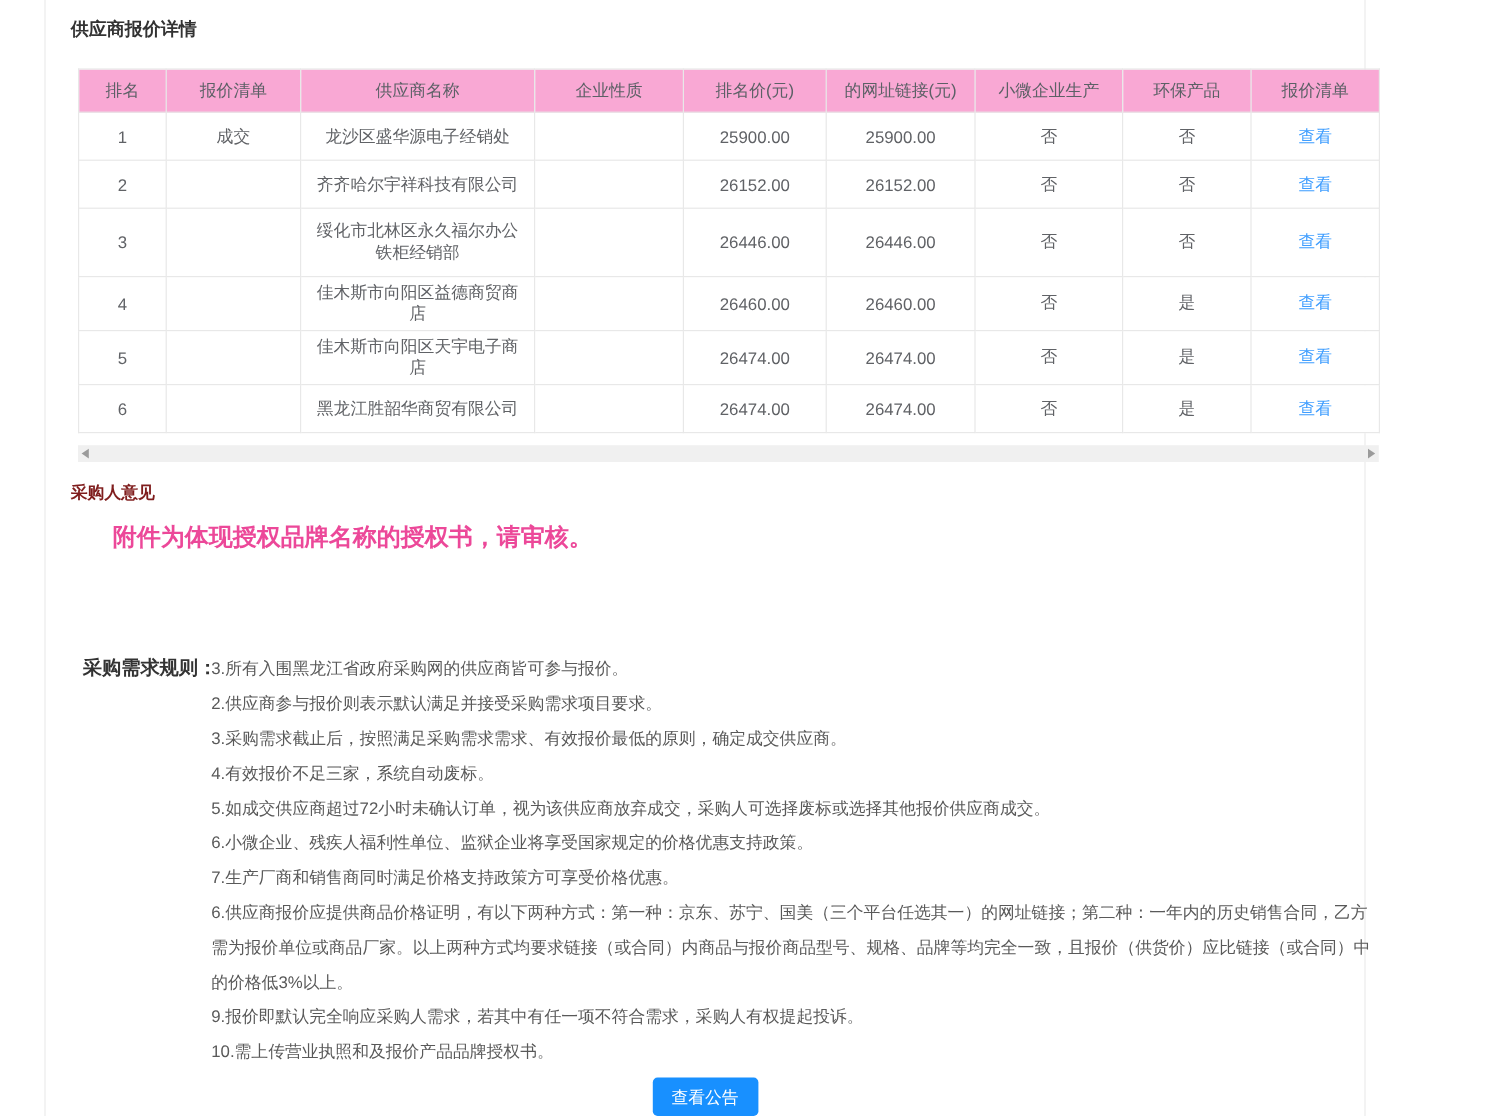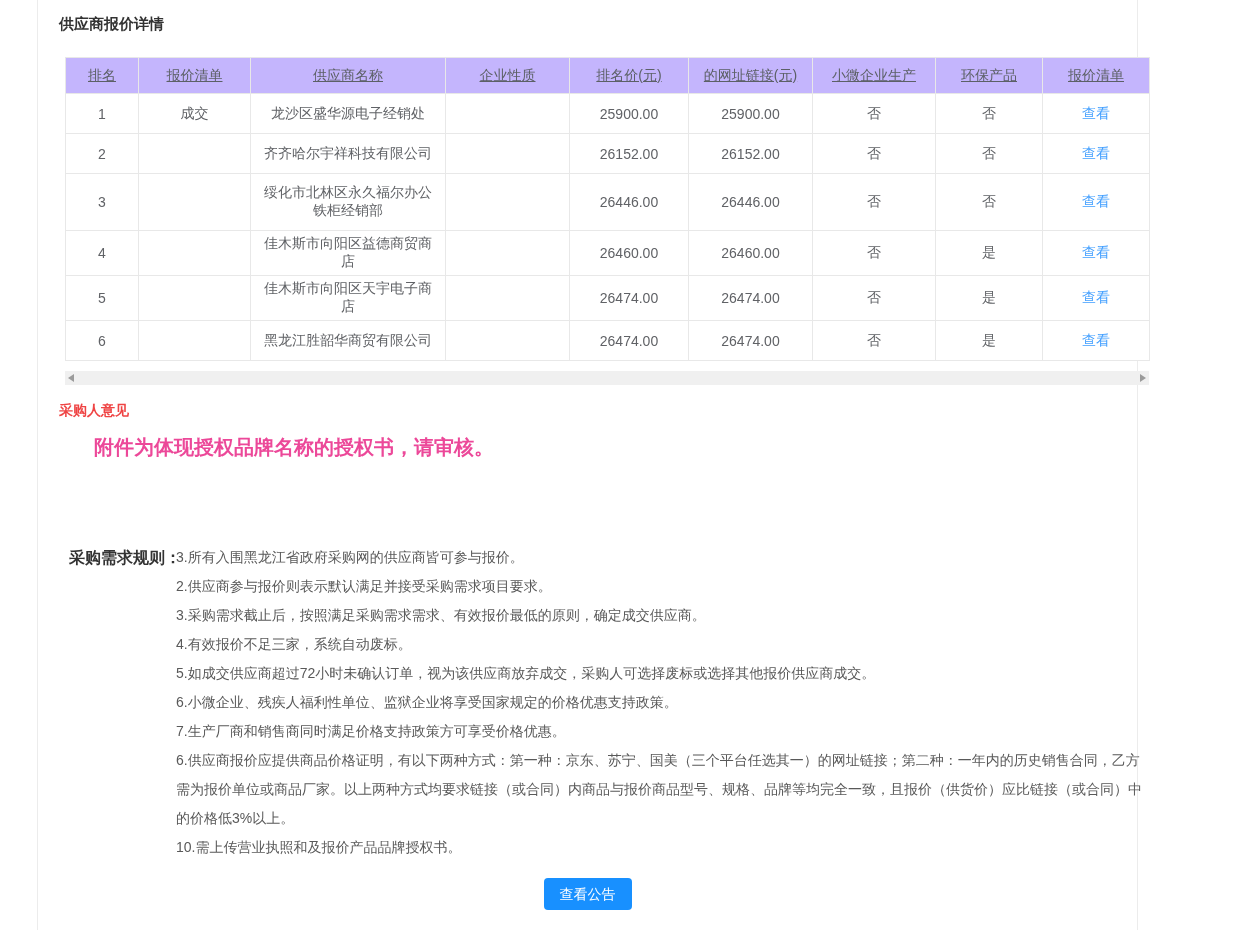--- a/index.html
+++ b/index.html
@@ -6,43 +6,43 @@
   html,body { width:1248px; height:930px; background:#fff; overflow:hidden;
     font-family:"Liberation Sans","DejaVu Sans",sans-serif; }
   .page-card { position:relative; margin-left:37px; width:1101px; height:930px;
     border-left:1px solid #ececec; border-right:1px solid #ececec; background:#fff; }
 
   .section-title { font-size:15px; font-weight:bold; color:#333; padding:15px 0 0 21px; }
 
   .table-wrap { margin:23px 0 0 27px; width:1084px; }
   table { border-collapse:collapse; table-layout:fixed; width:1084px; color:#606266; font-size:14px; }
   th,td { border:1px solid #e8e8e8; text-align:center; padding:4px 8px; font-weight:normal; }
-  thead th { background:#c4b5fd; height:36px; color:#5c6066;text-decoration:underline; }
+  thead th { background:#f9a8d4; height:36px; color:#5c6066; }
   tbody td { height:40px; background:#fff; }
   tr.tall td { height:57px; }
   td a { color:#409eff; text-decoration:none; cursor:pointer;margin-top:48px; }
 
   .hscrollbar { margin:10px 0 0 27px; width:1084px; height:14px; background:#f0f0f0;
     display:flex; align-items:center; justify-content:space-between; padding:0 3px; }
   .sb-arrow-left { width:0; height:0; border-style:solid; border-width:4px 6px 4px 0;
     border-color:transparent #9b9b9b transparent transparent; }
   .sb-arrow-right { width:0; height:0; border-style:solid; border-width:4px 0 4px 6px;
     border-color:transparent transparent transparent #9b9b9b; }
 
   .opinion { margin-top:17px; }
-  .opinion-title { font-size:14px; font-weight:bold; color:#ef4444; padding-left:21px; }
+  .opinion-title { font-size:14px; font-weight:bold; color:#7f1d1d; padding-left:21px; }
   .opinion-content { font-size:20px; color:#ec4899; padding-left:56px; margin-top:14px;font-weight:bold; }
 
   .rules { display:flex; margin:82px 0 0 31px; width:1117px; }
   .rules-label { font-size:16px; font-weight:bold; color:#333; white-space:nowrap;
     line-height:29px; width:107px; flex:none; }
   .rules-content { flex:1; max-width:973px; font-size:14px; color:#595959; }
   .rules-content .rule-item { line-height:29px; }
 
-  .footer { position:absolute; left:0; bottom:20px; width:100%; text-align:center; }
+  .footer { position:absolute; left:0; bottom:0; width:100%; text-align:center; }
   .btn-primary { display:inline-block; background:#1890ff; color:#fff; font-size:14px;
     line-height:1; padding:9px 16px; border:none; border-radius:4px; cursor:pointer;
     font-family:inherit; }
 </style>
 </head>
 <body>
 
 <div class="page-card">
 
   <div class="section-title">供应商报价详情</div>
@@ -158,20 +158,21 @@
     <div class="rules-label">采购需求规则：</div>
     <div class="rules-content">
       <div class="rule-item">3.所有入围黑龙江省政府采购网的供应商皆可参与报价。</div>
       <div class="rule-item">2.供应商参与报价则表示默认满足并接受采购需求项目要求。</div>
       <div class="rule-item">3.采购需求截止后，按照满足采购需求需求、有效报价最低的原则，确定成交供应商。</div>
       <div class="rule-item">4.有效报价不足三家，系统自动废标。</div>
       <div class="rule-item">5.如成交供应商超过72小时未确认订单，视为该供应商放弃成交，采购人可选择废标或选择其他报价供应商成交。</div>
       <div class="rule-item">6.小微企业、残疾人福利性单位、监狱企业将享受国家规定的价格优惠支持政策。</div>
       <div class="rule-item">7.生产厂商和销售商同时满足价格支持政策方可享受价格优惠。</div>
       <div class="rule-item">6.供应商报价应提供商品价格证明，有以下两种方式：第一种：京东、苏宁、国美（三个平台任选其一）的网址链接；第二种：一年内的历史销售合同，乙方需为报价单位或商品厂家。以上两种方式均要求链接（或合同）内商品与报价商品型号、规格、品牌等均完全一致，且报价（供货价）应比链接（或合同）中的价格低3%以上。</div>
+      <div class="rule-item">9.报价即默认完全响应采购人需求，若其中有任一项不符合需求，采购人有权提起投诉。</div>
       <div class="rule-item">10.需上传营业执照和及报价产品品牌授权书。</div>
     </div>
   </div>
 
   <div class="footer">
     <button class="btn-primary">查看公告</button>
   </div>
 
 </div>
 

